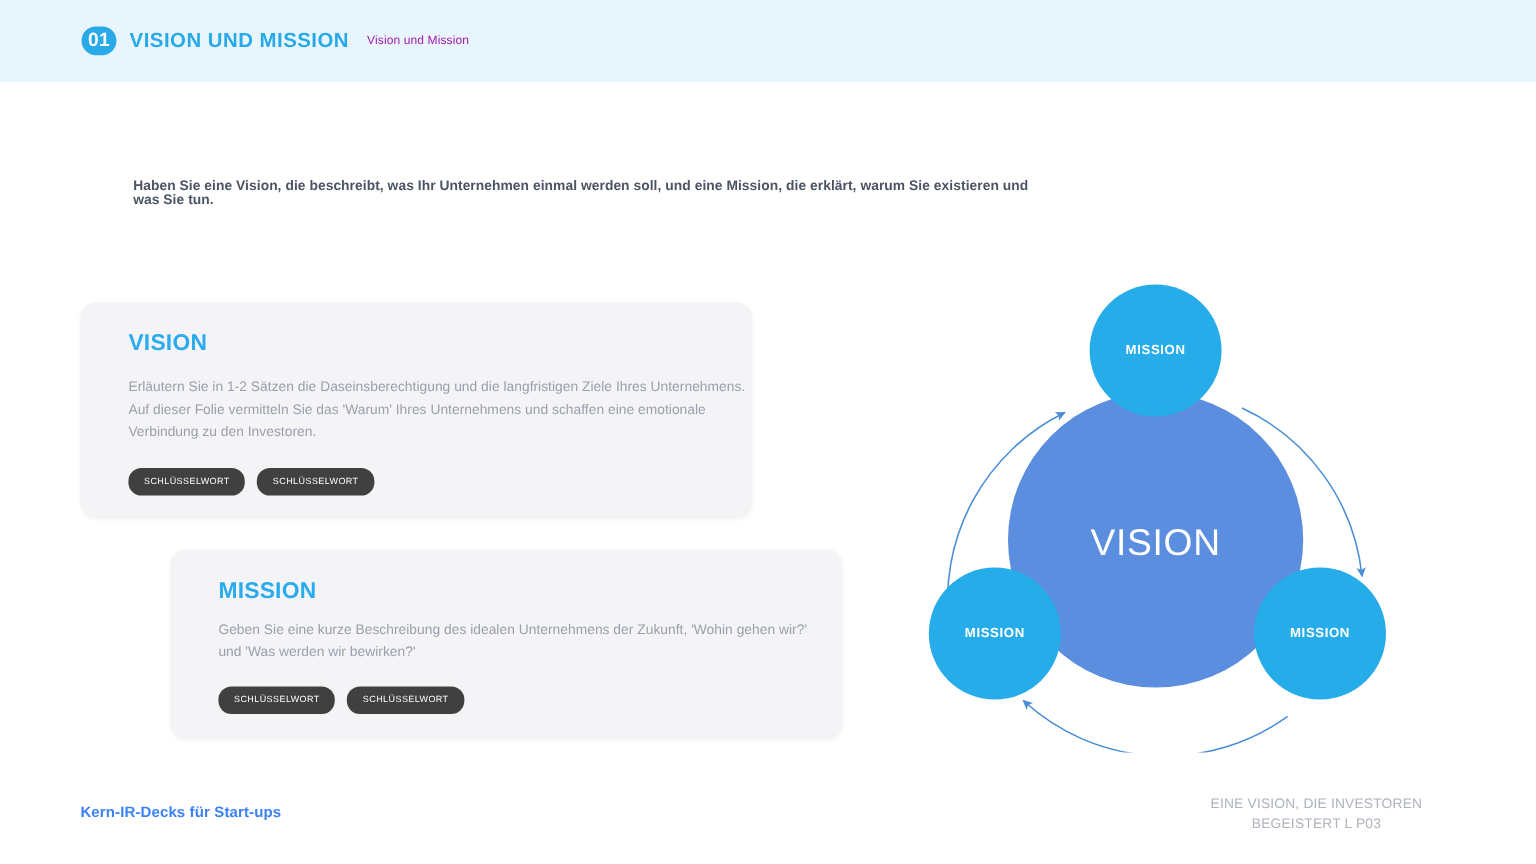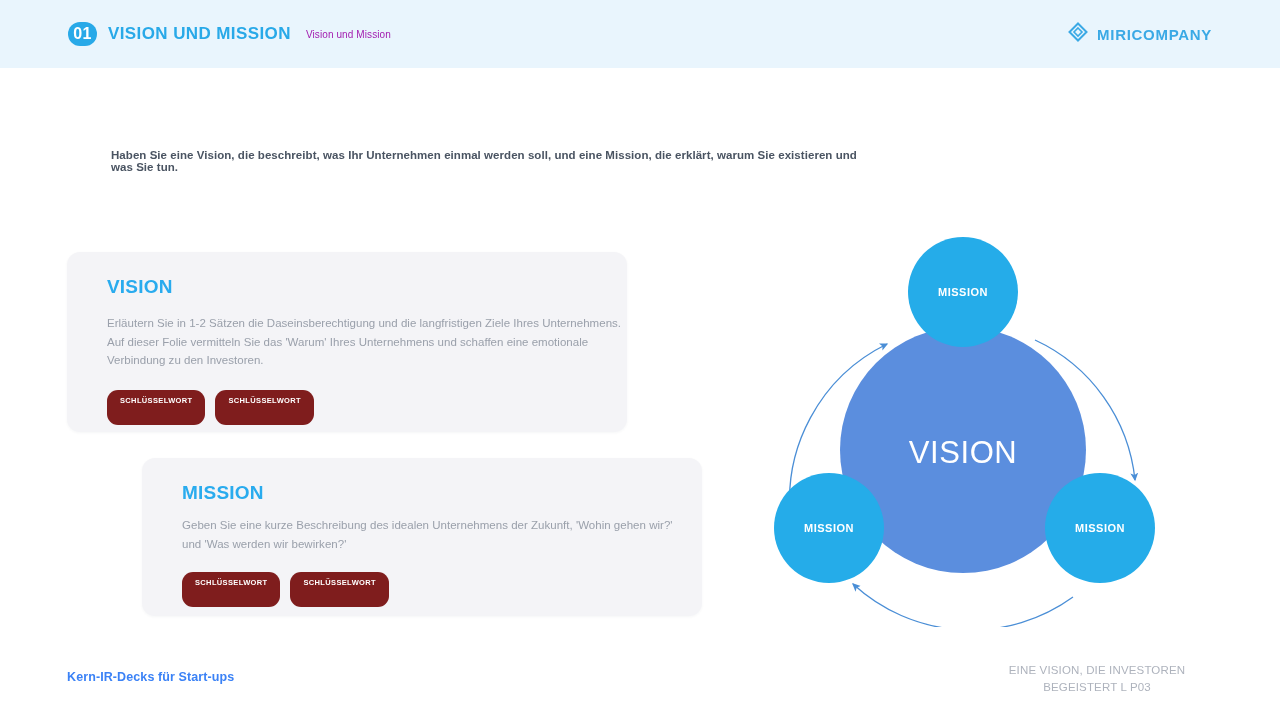--- a/index.html
+++ b/index.html
@@ -118,27 +118,27 @@
 
   .chips {
     position: absolute;
     left: 40px;
     display: flex;
     gap: 10px;
   }
   .card-vision .chips { top: 138px; }
   .card-mission .chips { top: 114px; }
   .chip {
-    background: #7f1d1d;
+    background: #404040;
     color: #ffffff;
     font-size: 7.5px;
-    font-weight: bold;
+    font-weight: normal;
     letter-spacing: 0.35px;
     border-radius: 11px;
-    padding: 6px 13px 20px 13px;
+    padding: 6px 13px 8px 13px;
     line-height: 9px;
     white-space: nowrap;
   }
 
   
   .diagram {
     position: absolute;
     left: 763px; top: 222px;
     width: 400px; height: 405px;
   }
@@ -174,29 +174,20 @@
 </style>
 </head>
 <body>
 
 <div class="header-bar">
   <div class="header-left">
     <div class="section-badge">01</div>
     <div class="section-title">VISION UND MISSION</div>
     <div class="section-subtitle">Vision und Mission</div>
   </div>
-  <div class="header-right">
-    <span>
-      <svg width="20" height="20" viewBox="0 0 20 20">
-        <polygon points="10,1.5 18.5,10 10,18.5 1.5,10" fill="none" stroke="#3aa9e5" stroke-width="2"></polygon>
-        <polygon points="10,6 14,10 10,14 6,10" fill="none" stroke="#3aa9e5" stroke-width="1.6"></polygon>
-      </svg>
-    </span>
-    <span class="brand-name">MIRICOMPANY</span>
-  </div>
 </div>
 
 <div class="intro-text">Haben Sie eine Vision, die beschreibt, was Ihr Unternehmen einmal werden soll, und eine Mission, die erklärt, warum Sie existieren und was Sie tun.</div>
 
 <div class="card card-vision">
   <div class="card-title">VISION</div>
   <div class="card-body">Erläutern Sie in 1-2 Sätzen die Daseinsberechtigung und die langfristigen Ziele Ihres Unternehmens. Auf dieser Folie vermitteln Sie das 'Warum' Ihres Unternehmens und schaffen eine emotionale Verbindung zu den Investoren.</div>
   <div class="chips">
     <span class="chip">SCHLÜSSELWORT</span>
     <span class="chip">SCHLÜSSELWORT</span>

